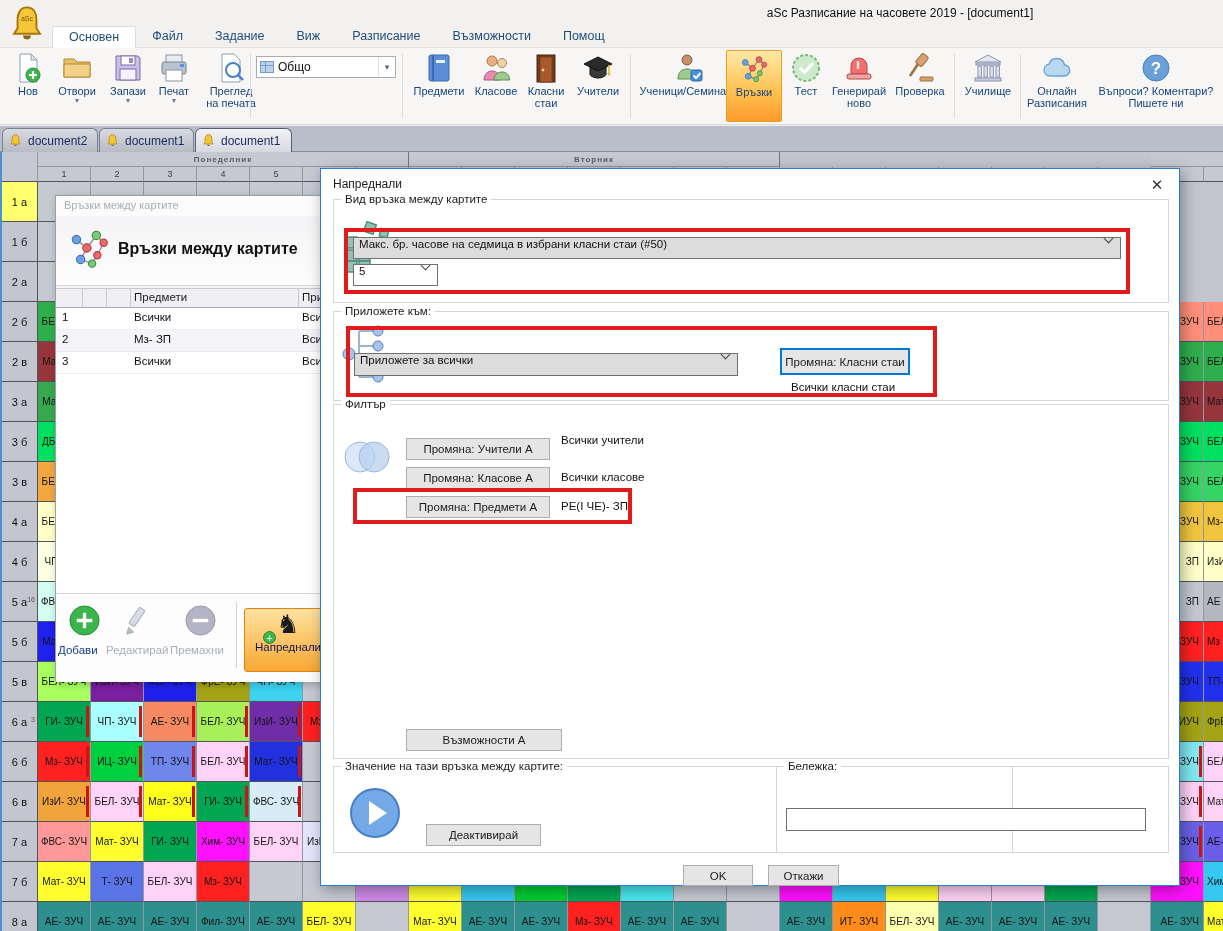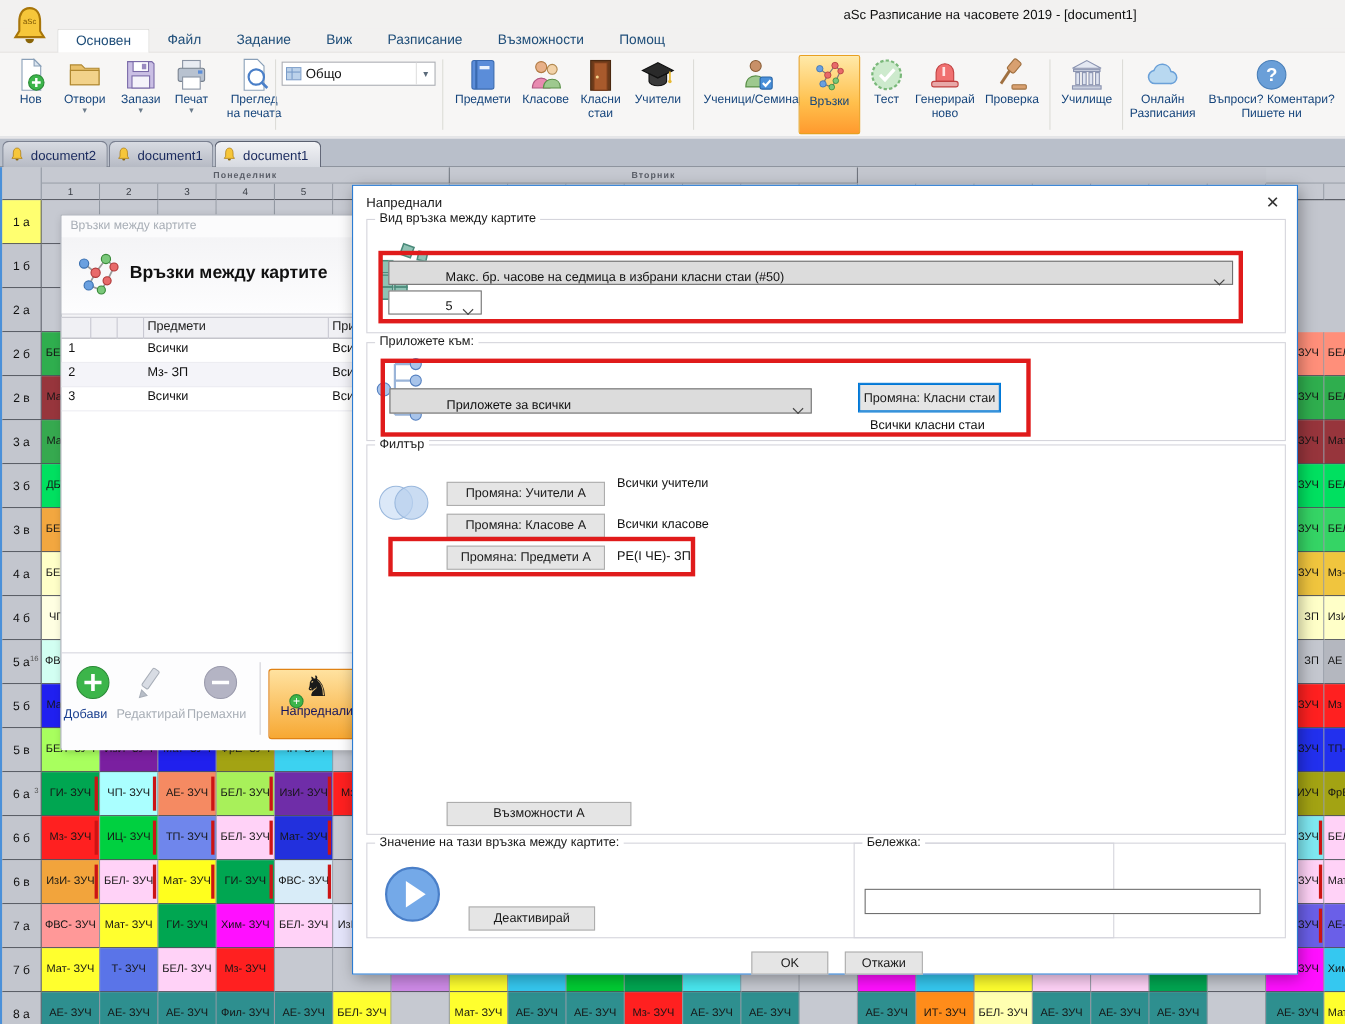--- a/index.html
+++ b/index.html
@@ -47,21 +47,21 @@
   .cell { position:absolute; border-right:1px solid #9298a2; border-bottom:1px solid #50545c; background:#c6c9d1;
     font-size:10px; color:#151515; display:flex; align-items:center; justify-content:center; text-align:center; line-height:11px; overflow:hidden; }
   .cell .mark { position:absolute; right:1px; top:4px; bottom:4px; width:3px; background:#cc1414; }
   .cell.tail { justify-content:flex-end; padding-right:4px; }
   .cell.head { justify-content:flex-start; padding-left:3px; }
   
   .btn { position:absolute; background:#e5e5e5; border:1px solid #adadad; font-size:11.5px; color:#1a1a1a;
     text-align:center; cursor:pointer; font-family:inherit; }
   .btn.focused { border:1px solid #0078d7; box-shadow:0 0 0 1px #0078d7; }
   .combo { position:absolute; border:1px solid #707070; background:#dcdcdc; font-size:11.5px; color:#111;
-    display:flex; align-items:flex-end; cursor:pointer;padding-left:46px; }
+    display:flex; align-items:flex-start; cursor:pointer; }
   .combo.white { background:#fff; }
   .combo .ctxt { flex:1; padding-left:5px; white-space:nowrap; overflow:hidden; }
   .chev { width:7px; height:7px; border-right:1.4px solid #444; border-bottom:1.4px solid #444;
     transform:rotate(45deg); margin:-3px 8px 0 0; }
   .grp { position:absolute; border:1px solid #d5d5dc; }
   .grplbl { position:absolute; font-size:11.5px; color:#1a1a1a; background:#fff; padding:0 4px; }
   .redbox { position:absolute; border:4px solid #e01b1b; z-index:20; pointer-events:none; }
   .val { position:absolute; font-size:11.5px; color:#111; }
   
   #linksdlg { position:absolute; left:55px; top:195px; width:700px; height:486px; background:#f4f4f6;
@@ -1162,21 +1162,21 @@
   </div>
   <div id="filter-rows">
       <button class="btn filt-btn" style="top: 269px;">Промяна: Учители А</button>
       <span class="val filt-val" style="top: 265px;">Всички учители</span>
       <button class="btn filt-btn" style="top: 298px;">Промяна: Класове А</button>
       <span class="val filt-val" style="top: 302px;">Всички класове</span>
       <button class="btn filt-btn" style="top: 327px;">Промяна: Предмети А</button>
       <span class="val filt-val" style="top: 331px;">РЕ(I ЧЕ)- ЗП</span>
     </div>
   <div class="redbox" style="left:32px;top:319px;width:279px;height:36px"></div>
-  <button class="btn" style="left:85px;top:560px;width:168px;height:22px">Възможности А</button>
+  <button class="btn" style="left:85px;top:560px;width:156px;height:22px">Възможности А</button>
 
   <div class="grp" style="left:12px;top:597px;width:680px;height:87px"></div>
   <span class="grplbl" style="left:20px;top:591px">Значение на тази връзка между картите:</span>
   <div class="vicon" style="left:28px;top:618px;width:52px;height:52px">
     <svg viewBox="0 0 52 52" width="52" height="52">
         <circle cx="26" cy="26" r="24" fill="#74a9e8" stroke="#4a7fc8" stroke-width="2"></circle>
         <path d="M20 14l18 12-18 12z" fill="#fff"></path>
       </svg>
   </div>
   <button class="btn" style="left:105px;top:655px;width:115px;height:22px">Деактивирай</button>

